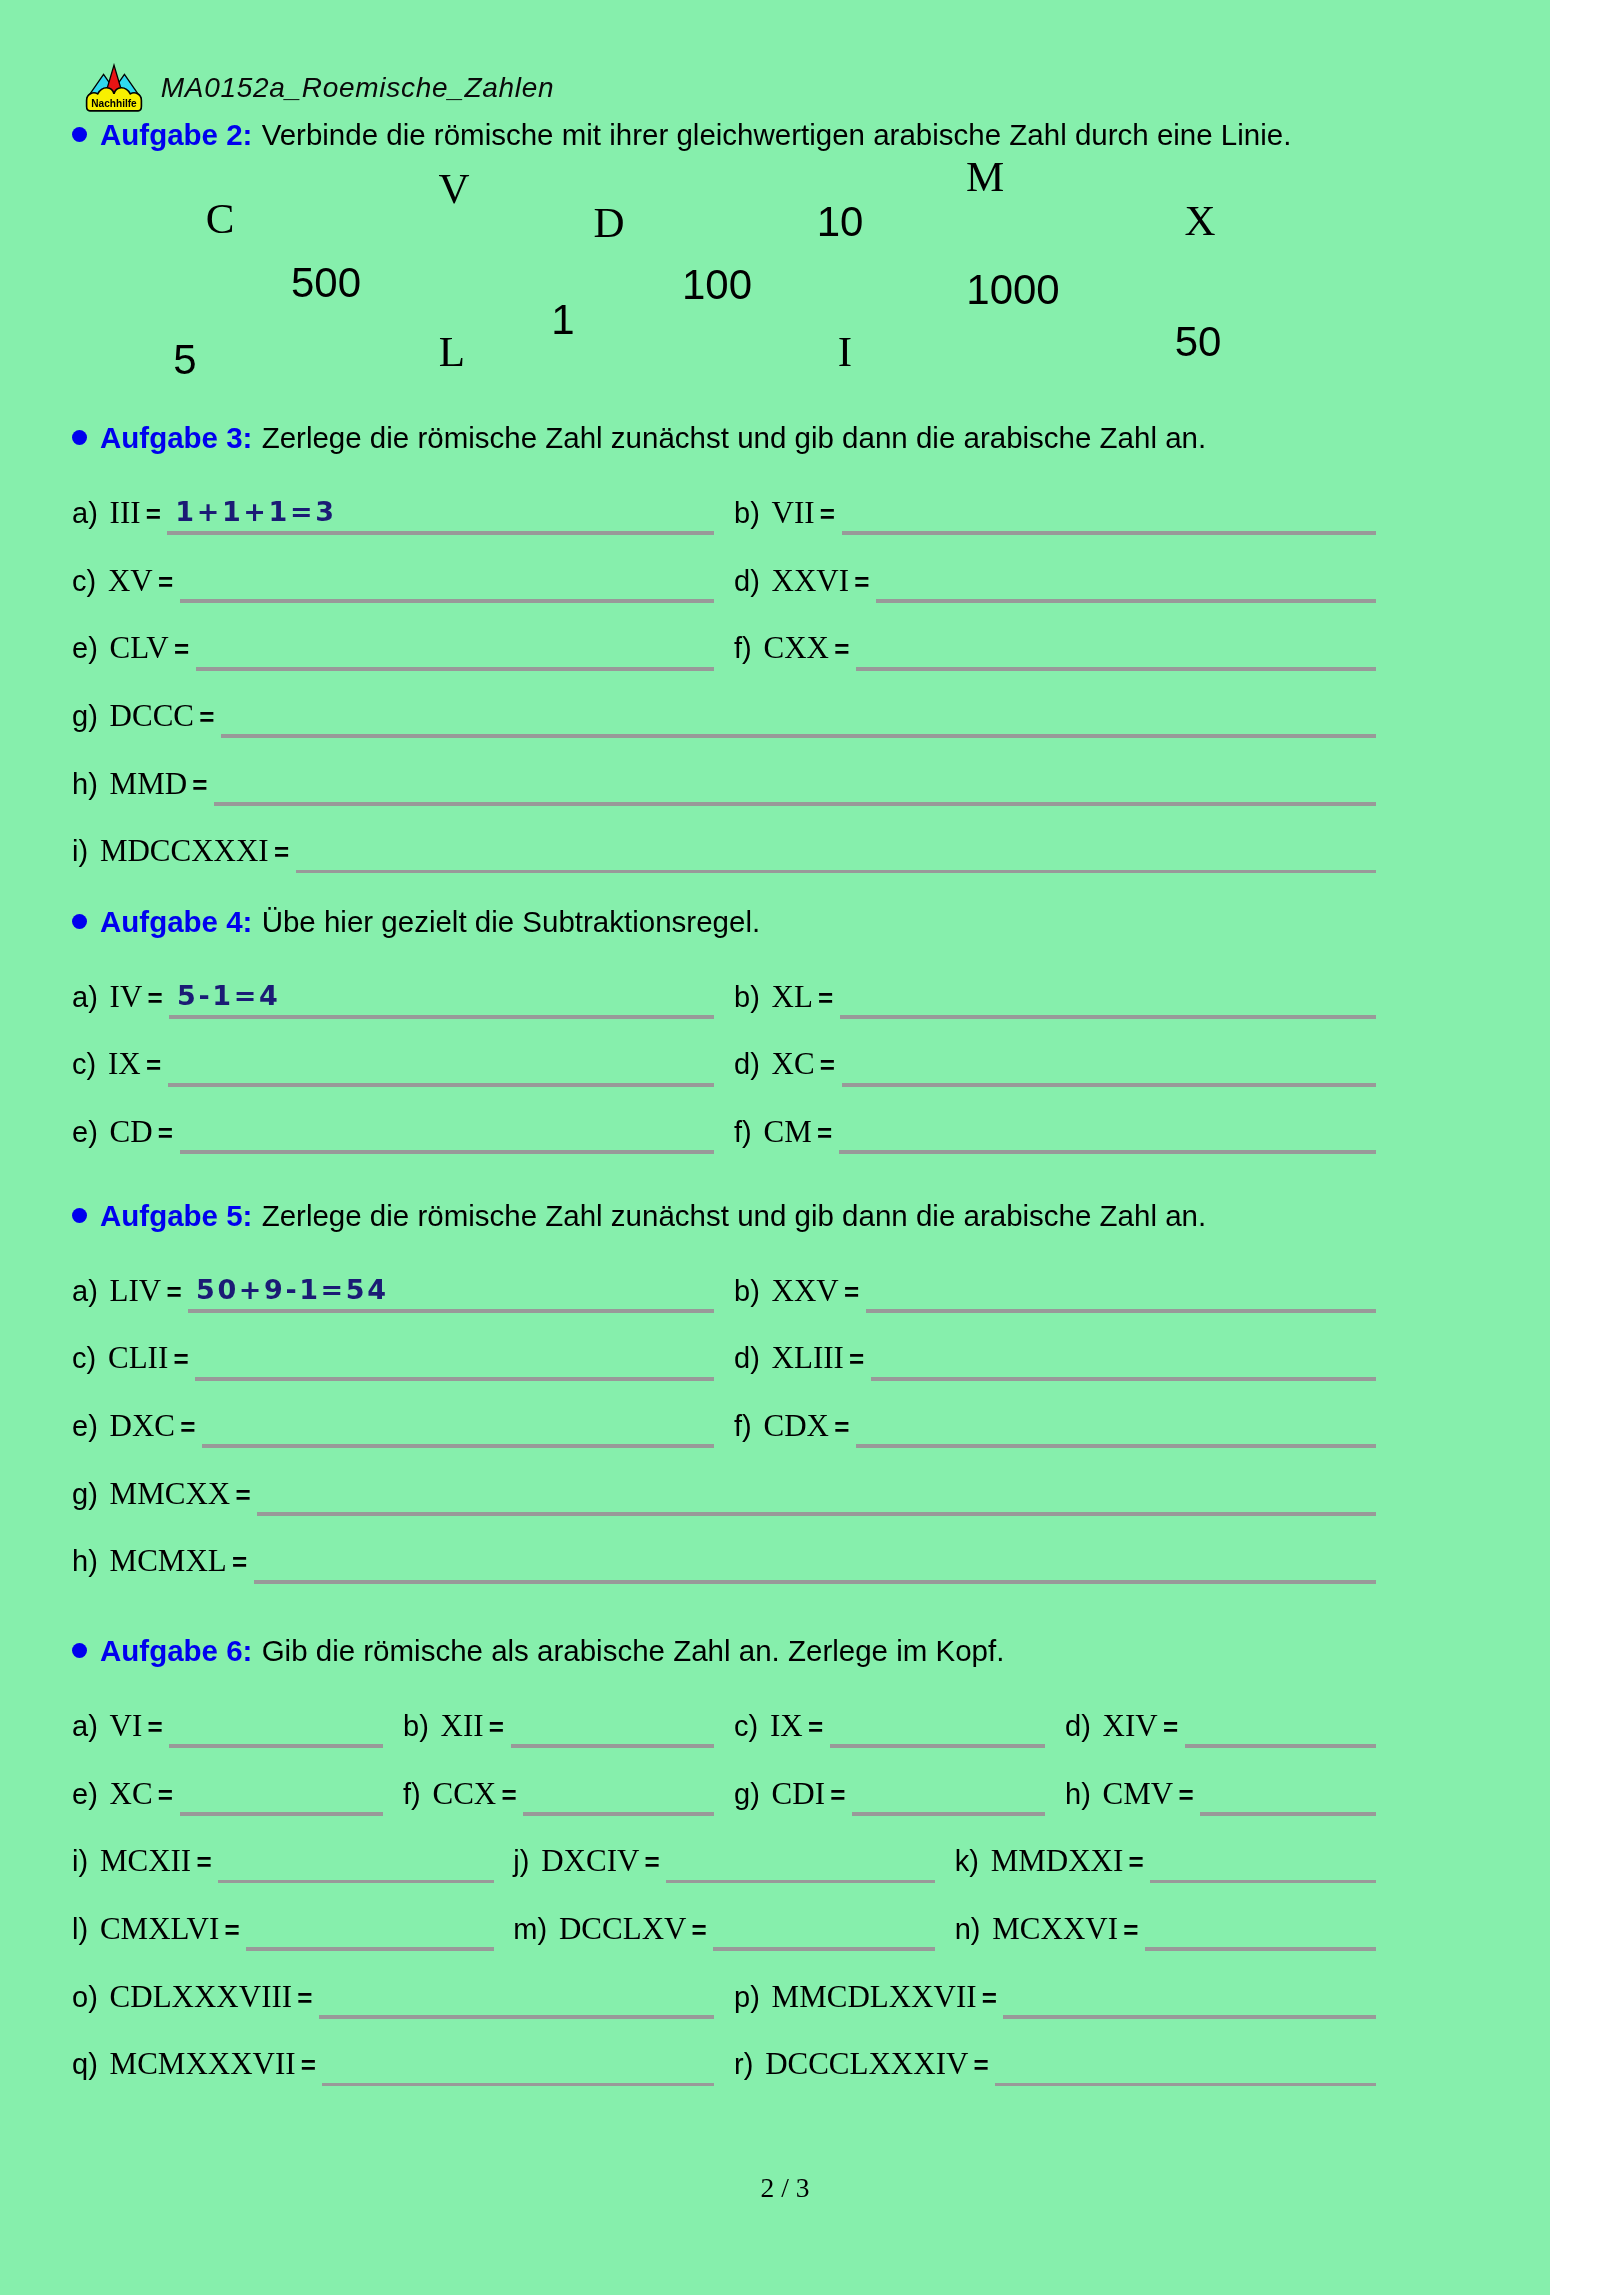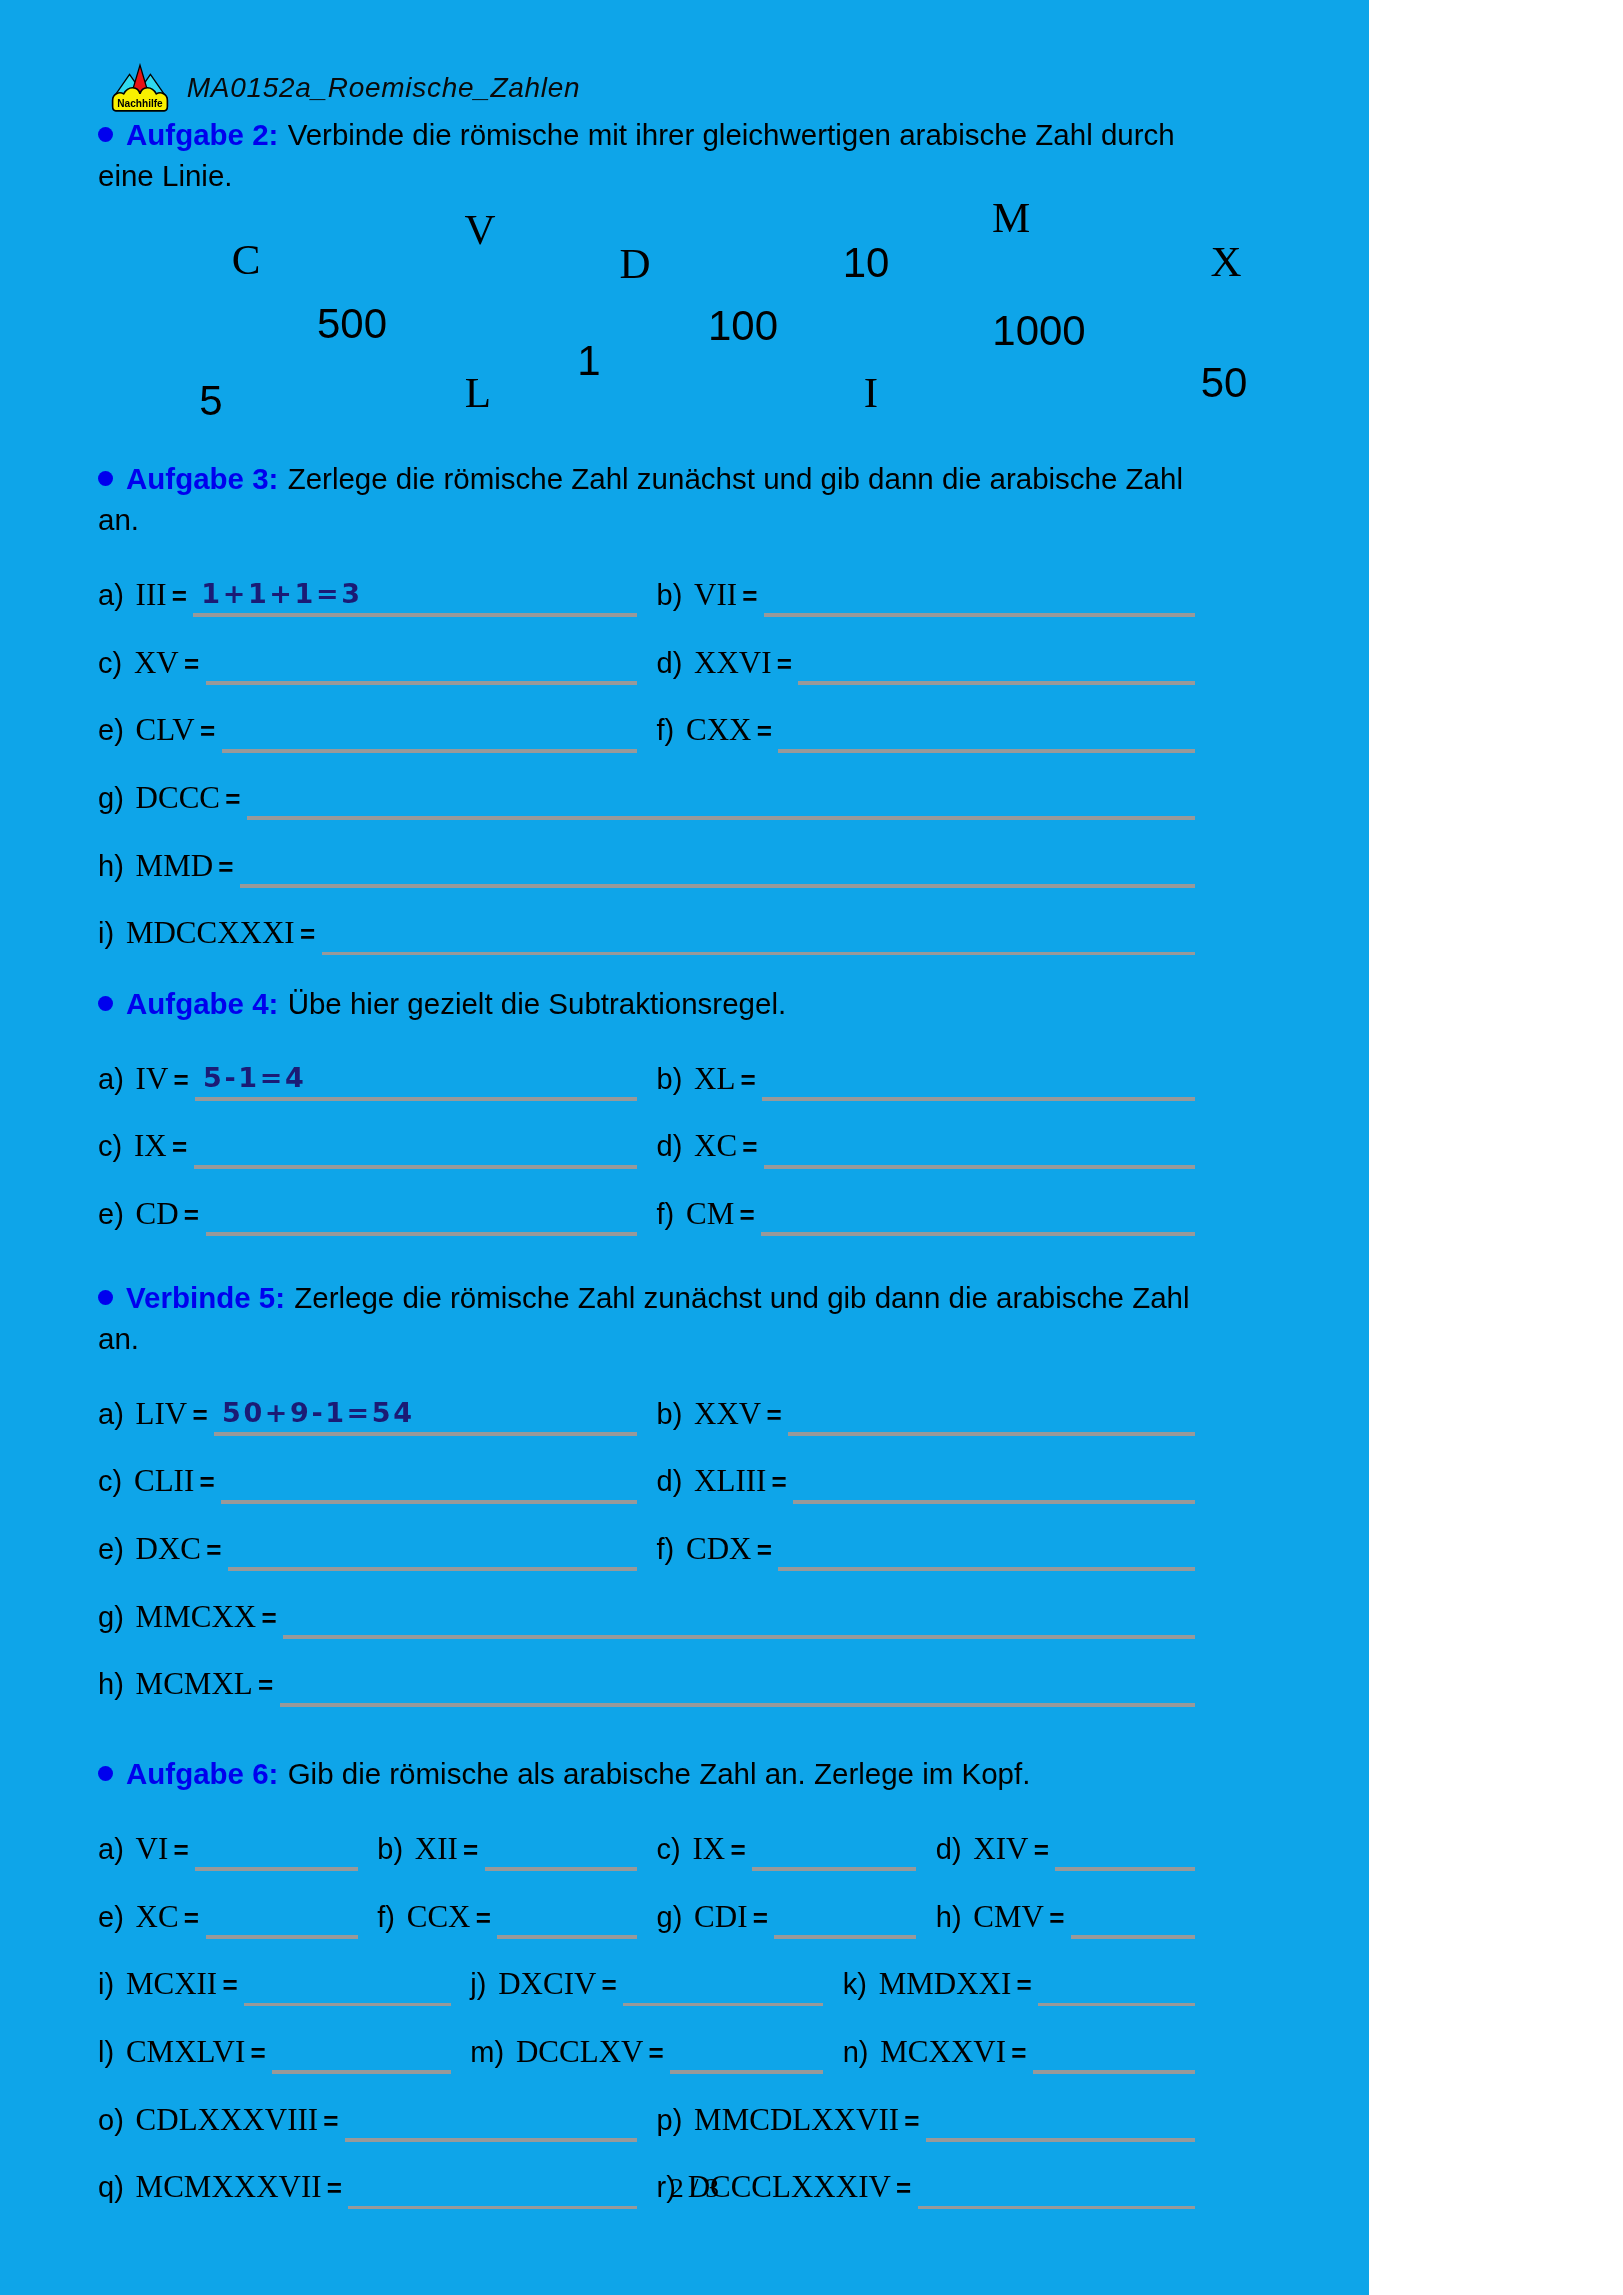--- a/index.html
+++ b/index.html
@@ -1,21 +1,21 @@
 <!DOCTYPE html>
 <html style="font-size:10.5px"><head>
 <meta charset="utf-8">
 <style>
   html,body{margin:0;padding:0;background:#ffffff;}
   .page{
     position:relative;
-    width:1369px;height:2295px;
-    background:#0ea5e9;
+    width:1550px;height:2295px;
+    background:#86efac;
     box-sizing:border-box;
-    padding:62px 154px 0 98px;
+    padding:62px 154px 0 72px;
     font-family:"Liberation Sans",sans-serif;
     color:#000;
     overflow:hidden;
   }
   
   .hdr{display:flex;align-items:center;margin-left:11.8px;height:52px;}
   .logo{width:60px;height:50px;flex:0 0 auto;}
   .doc-title{
     font-family:Liberation Sans, sans-serif;
     font-style:italic;
@@ -264,21 +264,21 @@
       <span class="ltr">f)</span>
       <span class="rom">CM</span>
       <span class="eq">=</span>
       <span class="fill">
           <span class="ul"></span>
         </span>
     </div>
   </div>
 
   <p class="sec-head mt-a5">
-    <span class="dot"></span><strong>Verbinde 5:</strong><span>Zerlege die römische Zahl zunächst und gib dann die arabische Zahl an.</span>
+    <span class="dot"></span><strong>Aufgabe 5:</strong><span>Zerlege die römische Zahl zunächst und gib dann die arabische Zahl an.</span>
   </p>
 
   <div class="row">
     <div class="cell c50">
       <span class="ltr">a)</span>
       <span class="rom">LIV</span>
       <span class="eq">=</span>
       <span class="fill">
         <span class="ans">50+9-1=54</span>
         <span class="ul"></span>

